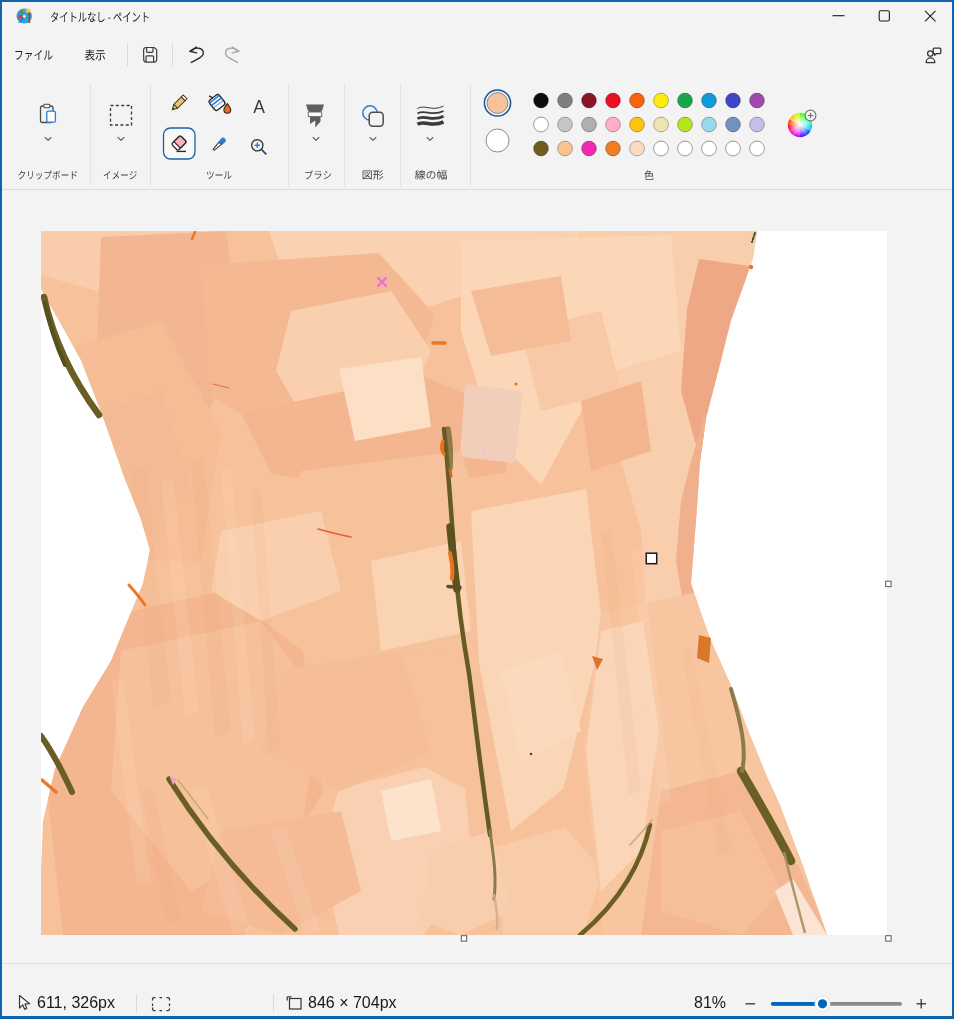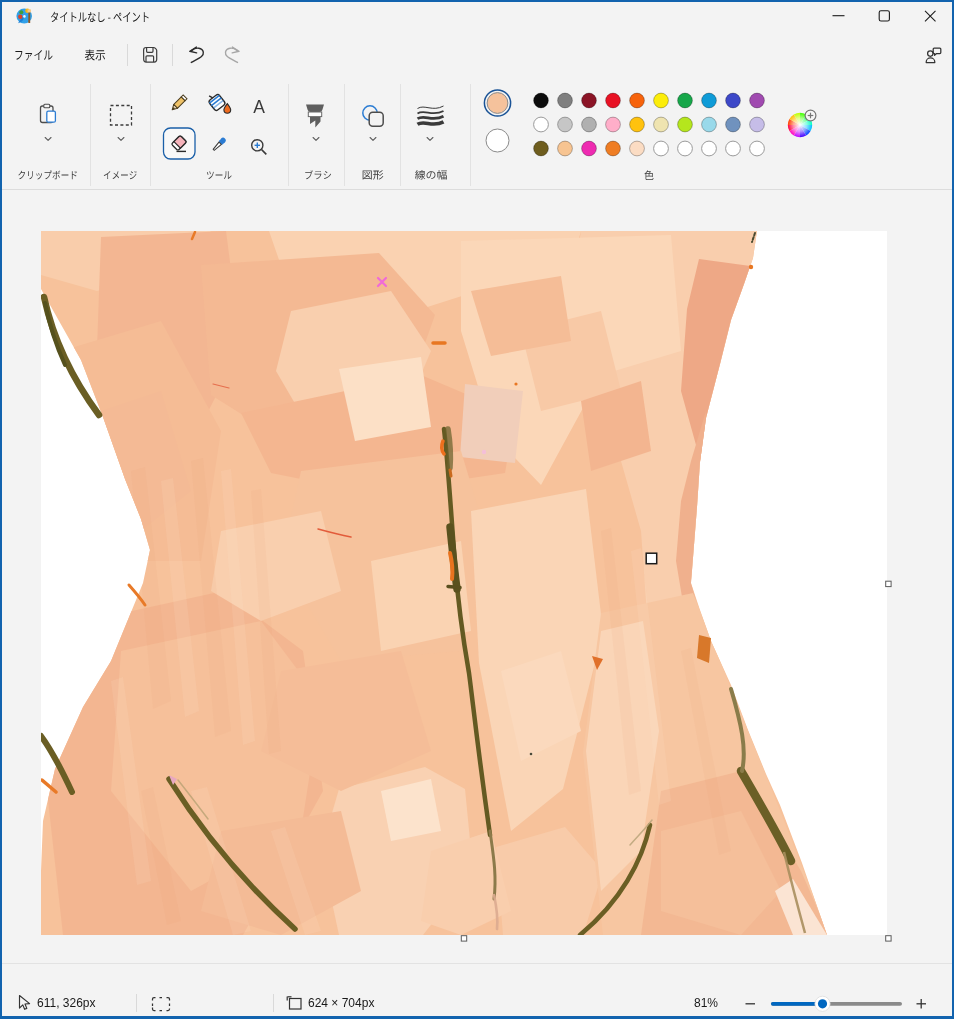--- a/index.html
+++ b/index.html
@@ -9,21 +9,21 @@
 #bt,#bl,#br,#bb{position:absolute;}
 #bt{left:0;top:0;width:954px;height:2px;background:#1263ae;}
 #bl{left:0;top:0;width:2px;height:1019px;background:#1263ae;}
 #br{left:952px;top:0;width:2px;height:1019px;background:#1263ae;}
 #bb{left:0;top:1016px;width:954px;height:3px;background:#1263ae;}
 #ribline{position:absolute;left:2px;top:189px;width:950px;height:1px;background:#dcdcdc;}
 #statline{position:absolute;left:2px;top:963px;width:950px;height:1px;background:#e2e2e2;}
 .sep{position:absolute;width:1px;background:#e2e2e2;}
 .msep{position:absolute;width:1px;background:#d9d9d9;top:44px;height:22px;}
 .ssep{position:absolute;width:1px;background:#d9d9d9;top:994px;height:18px;}
-.stext{position:absolute;font-size:12px;color:#191919;top:996px;line-height:14px;}
+.stext{position:absolute;font-size:16px;color:#191919;top:996px;line-height:14px;}
 </style></head>
 <body>
 <div id="win"></div>
 <div id="canvas"></div>
 <svg class="abs" style="left:41px;top:231px" width="846" height="704" viewBox="0 0 846 704">
 <defs>
       <clipPath id="bodyclip">
         <polygon points="0,0 716,0 712,27 703,53 690,89 679,133 665,187 659,231 656,276 650,352 659,379 670,410 690,454 707,499 725,543 739,574 761,632 778,681 786,704 0,704 0,640 2,590 14,538 42,476 70,430 102,352 109,319 100,288 84,248 62,186 40,129 0,58"></polygon>
       </clipPath>
     </defs>
@@ -142,21 +142,21 @@
 <div class="sep" style="left:150px;top:84px;height:102px"></div>
 <div class="sep" style="left:288px;top:84px;height:102px"></div>
 <div class="sep" style="left:344px;top:84px;height:102px"></div>
 <div class="sep" style="left:400px;top:84px;height:102px"></div>
 <div class="sep" style="left:470px;top:84px;height:102px"></div>
 <div class="msep" style="left:127px"></div>
 <div class="msep" style="left:172px"></div>
 <div class="ssep" style="left:136px"></div>
 <div class="ssep" style="left:273px"></div>
 <div class="stext" style="left:37px">611, 326px</div>
-<div class="stext" style="left:308px">624 × 704px</div>
+<div class="stext" style="left:308px">846 × 704px</div>
 <div class="stext" style="left:694px">81%</div>
 <svg class="abs" style="left:0;top:0" width="954" height="1019" viewBox="0 0 954 1019">
 <defs>
 <radialGradient id="wheelw" cx="0.5" cy="0.5" r="0.5">
 <stop offset="0" stop-color="#fff" stop-opacity="1"></stop>
 <stop offset="0.55" stop-color="#fff" stop-opacity="0.55"></stop>
 <stop offset="1" stop-color="#fff" stop-opacity="0"></stop>
 </radialGradient>
 </defs>
 

